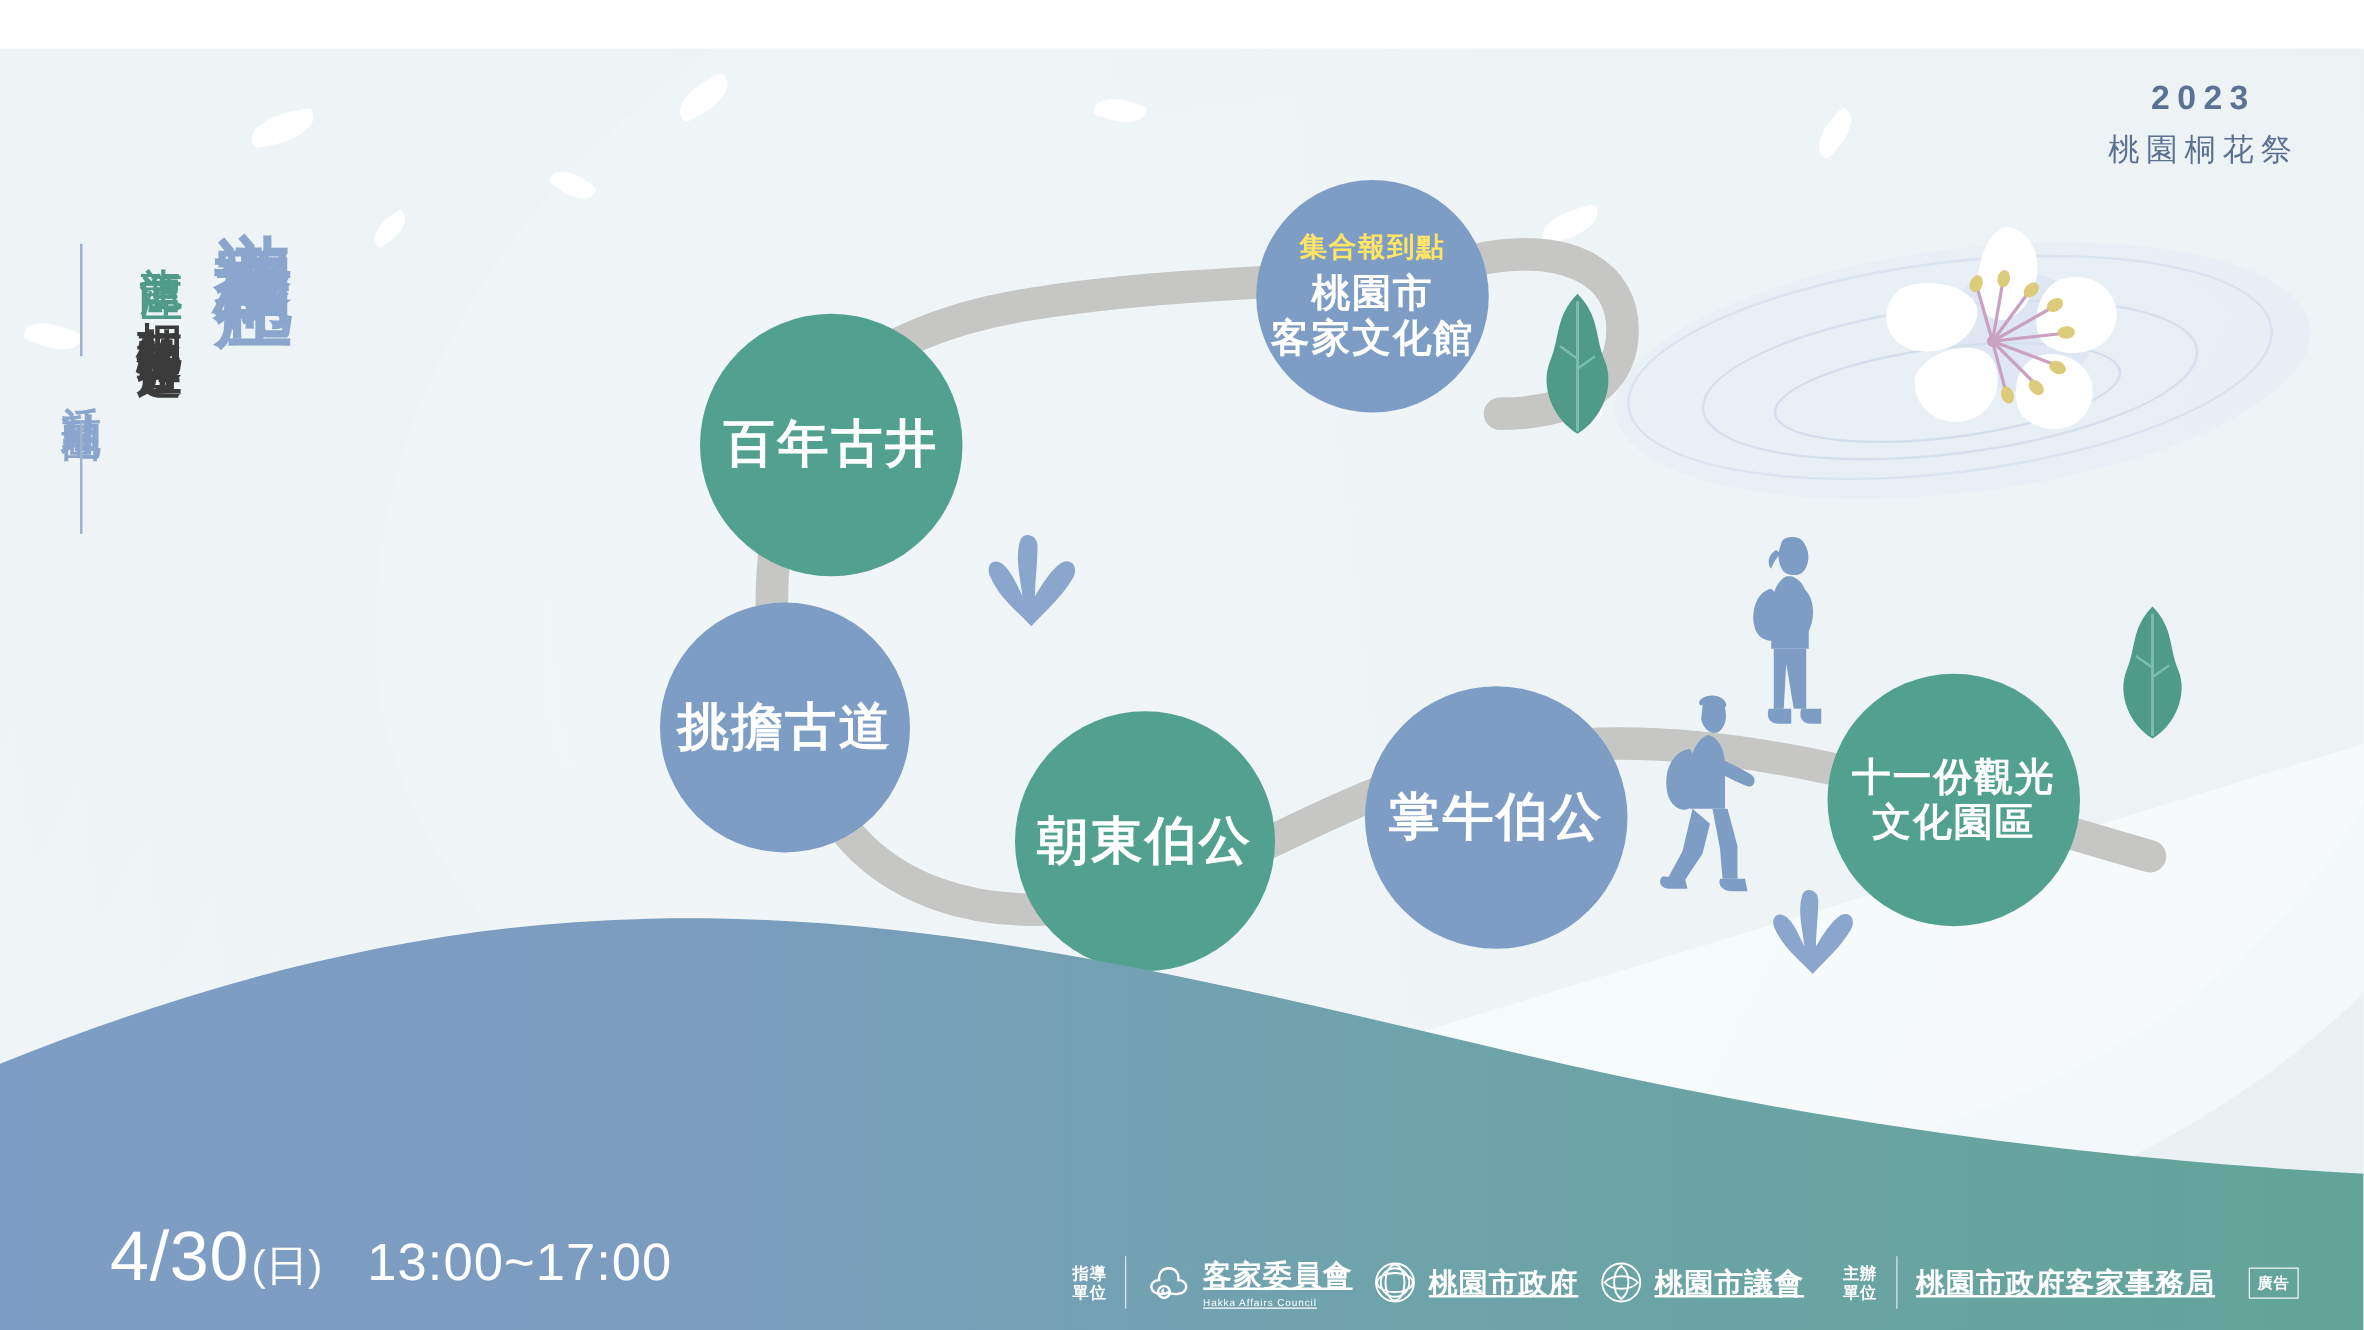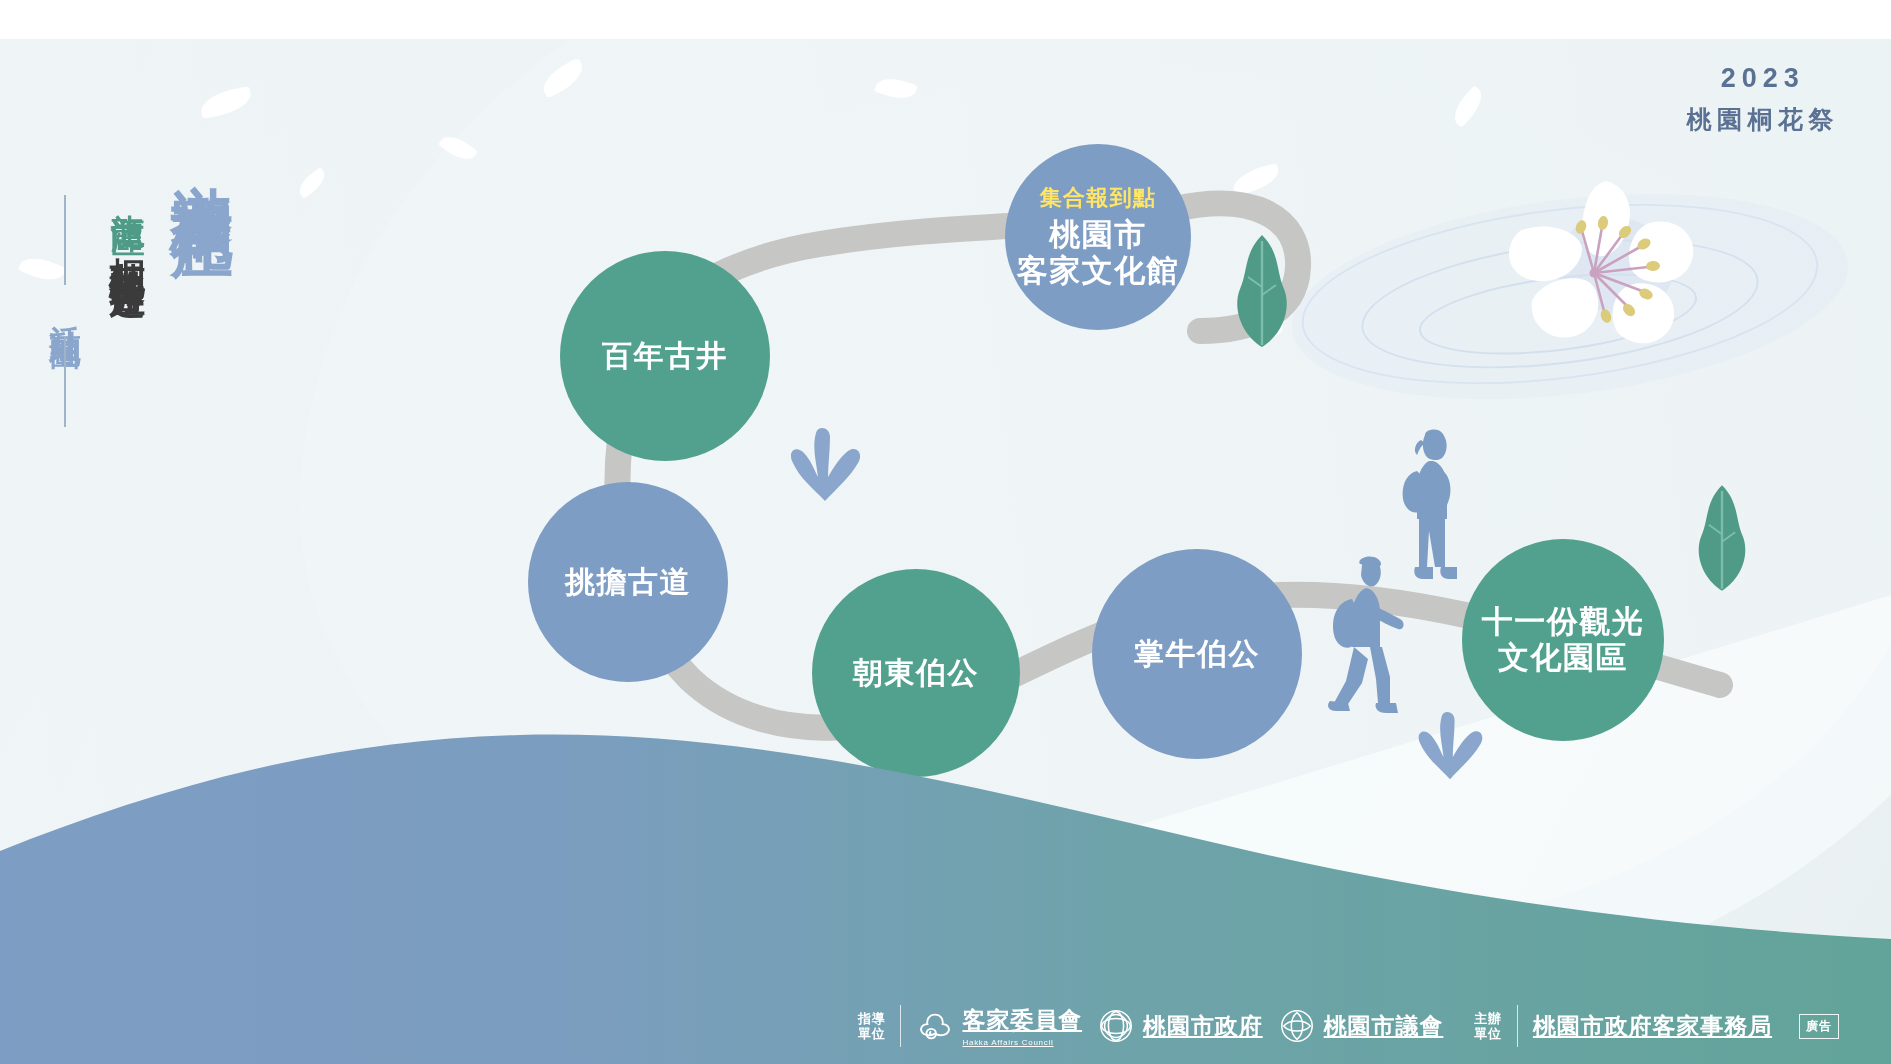--- a/index.html
+++ b/index.html
@@ -112,42 +112,42 @@
   
   .header{
     position:absolute; right:52px; top:24px; text-align:center;
     color:#5a7193;
   }
   .hdr-year{
     font-size:27px; font-weight:700; letter-spacing:.22em;
     font-family:"Liberation Sans","DejaVu Sans",sans-serif;
   }
   .hdr-name{
-    font-size:25px; font-weight:700; letter-spacing:.22em; margin-top:9px;
+    font-size:25px; font-weight:400; letter-spacing:.22em; margin-top:9px;
   }
 
   
   .route{ position:absolute; left:0; top:0; width:1891px; height:1064px; pointer-events:none; }
 
   
   .station{
     position:absolute; border-radius:50%;
     display:flex; flex-direction:column;
     align-items:center; justify-content:center;
     color:#ffffff; text-align:center;
     line-height:1.16; font-weight:700;
     letter-spacing:.04em;
   }
   .st-blue{ background:#7e9dc4; }
   .st-teal{ background:#52a18e; }
   .badge{
     color:#ffe566; font-size:22px; font-weight:700;
     letter-spacing:.06em; margin-bottom:7px;
   }
-  .st-label{ font-size:30px; letter-spacing:.05em; }
+  .st-label{ font-size:41px; letter-spacing:.05em; }
   .st-label.small{ font-size:31px; }
 
   
   .leaf{ position:absolute; }
 
   
   .hiker{ position:absolute; }
 
   
   .flower{ position:absolute; left:1490px; top:130px; width:220px; height:190px; }
@@ -353,20 +353,25 @@
           <stop offset="0%" stop-color="#7e9dc4"></stop>
           <stop offset="30%" stop-color="#7b9dbf"></stop>
           <stop offset="58%" stop-color="#6fa3ab"></stop>
           <stop offset="100%" stop-color="#62a499"></stop>
         </linearGradient>
       </defs>
       <path d="M0 118 C 160 54, 330 6, 520 2 C 760 -4, 1000 60, 1250 118 C 1480 170, 1700 196, 1891 206 L 1891 370 L 0 370 Z" fill="url(#wavegrad)"></path>
     </svg>
   </div>
 
+  <div class="datetime">
+    <span class="dt-date">4/30</span>
+    <span class="dt-day">(日)</span>
+    <span class="dt-time">13:00~17:00</span>
+  </div>
 
   <div class="credits">
 
     <div class="unit-tag">
       <div>
           <div>指導</div>
           <div>單位</div>
         </div>
     </div>
     <div class="divider-v"></div>

